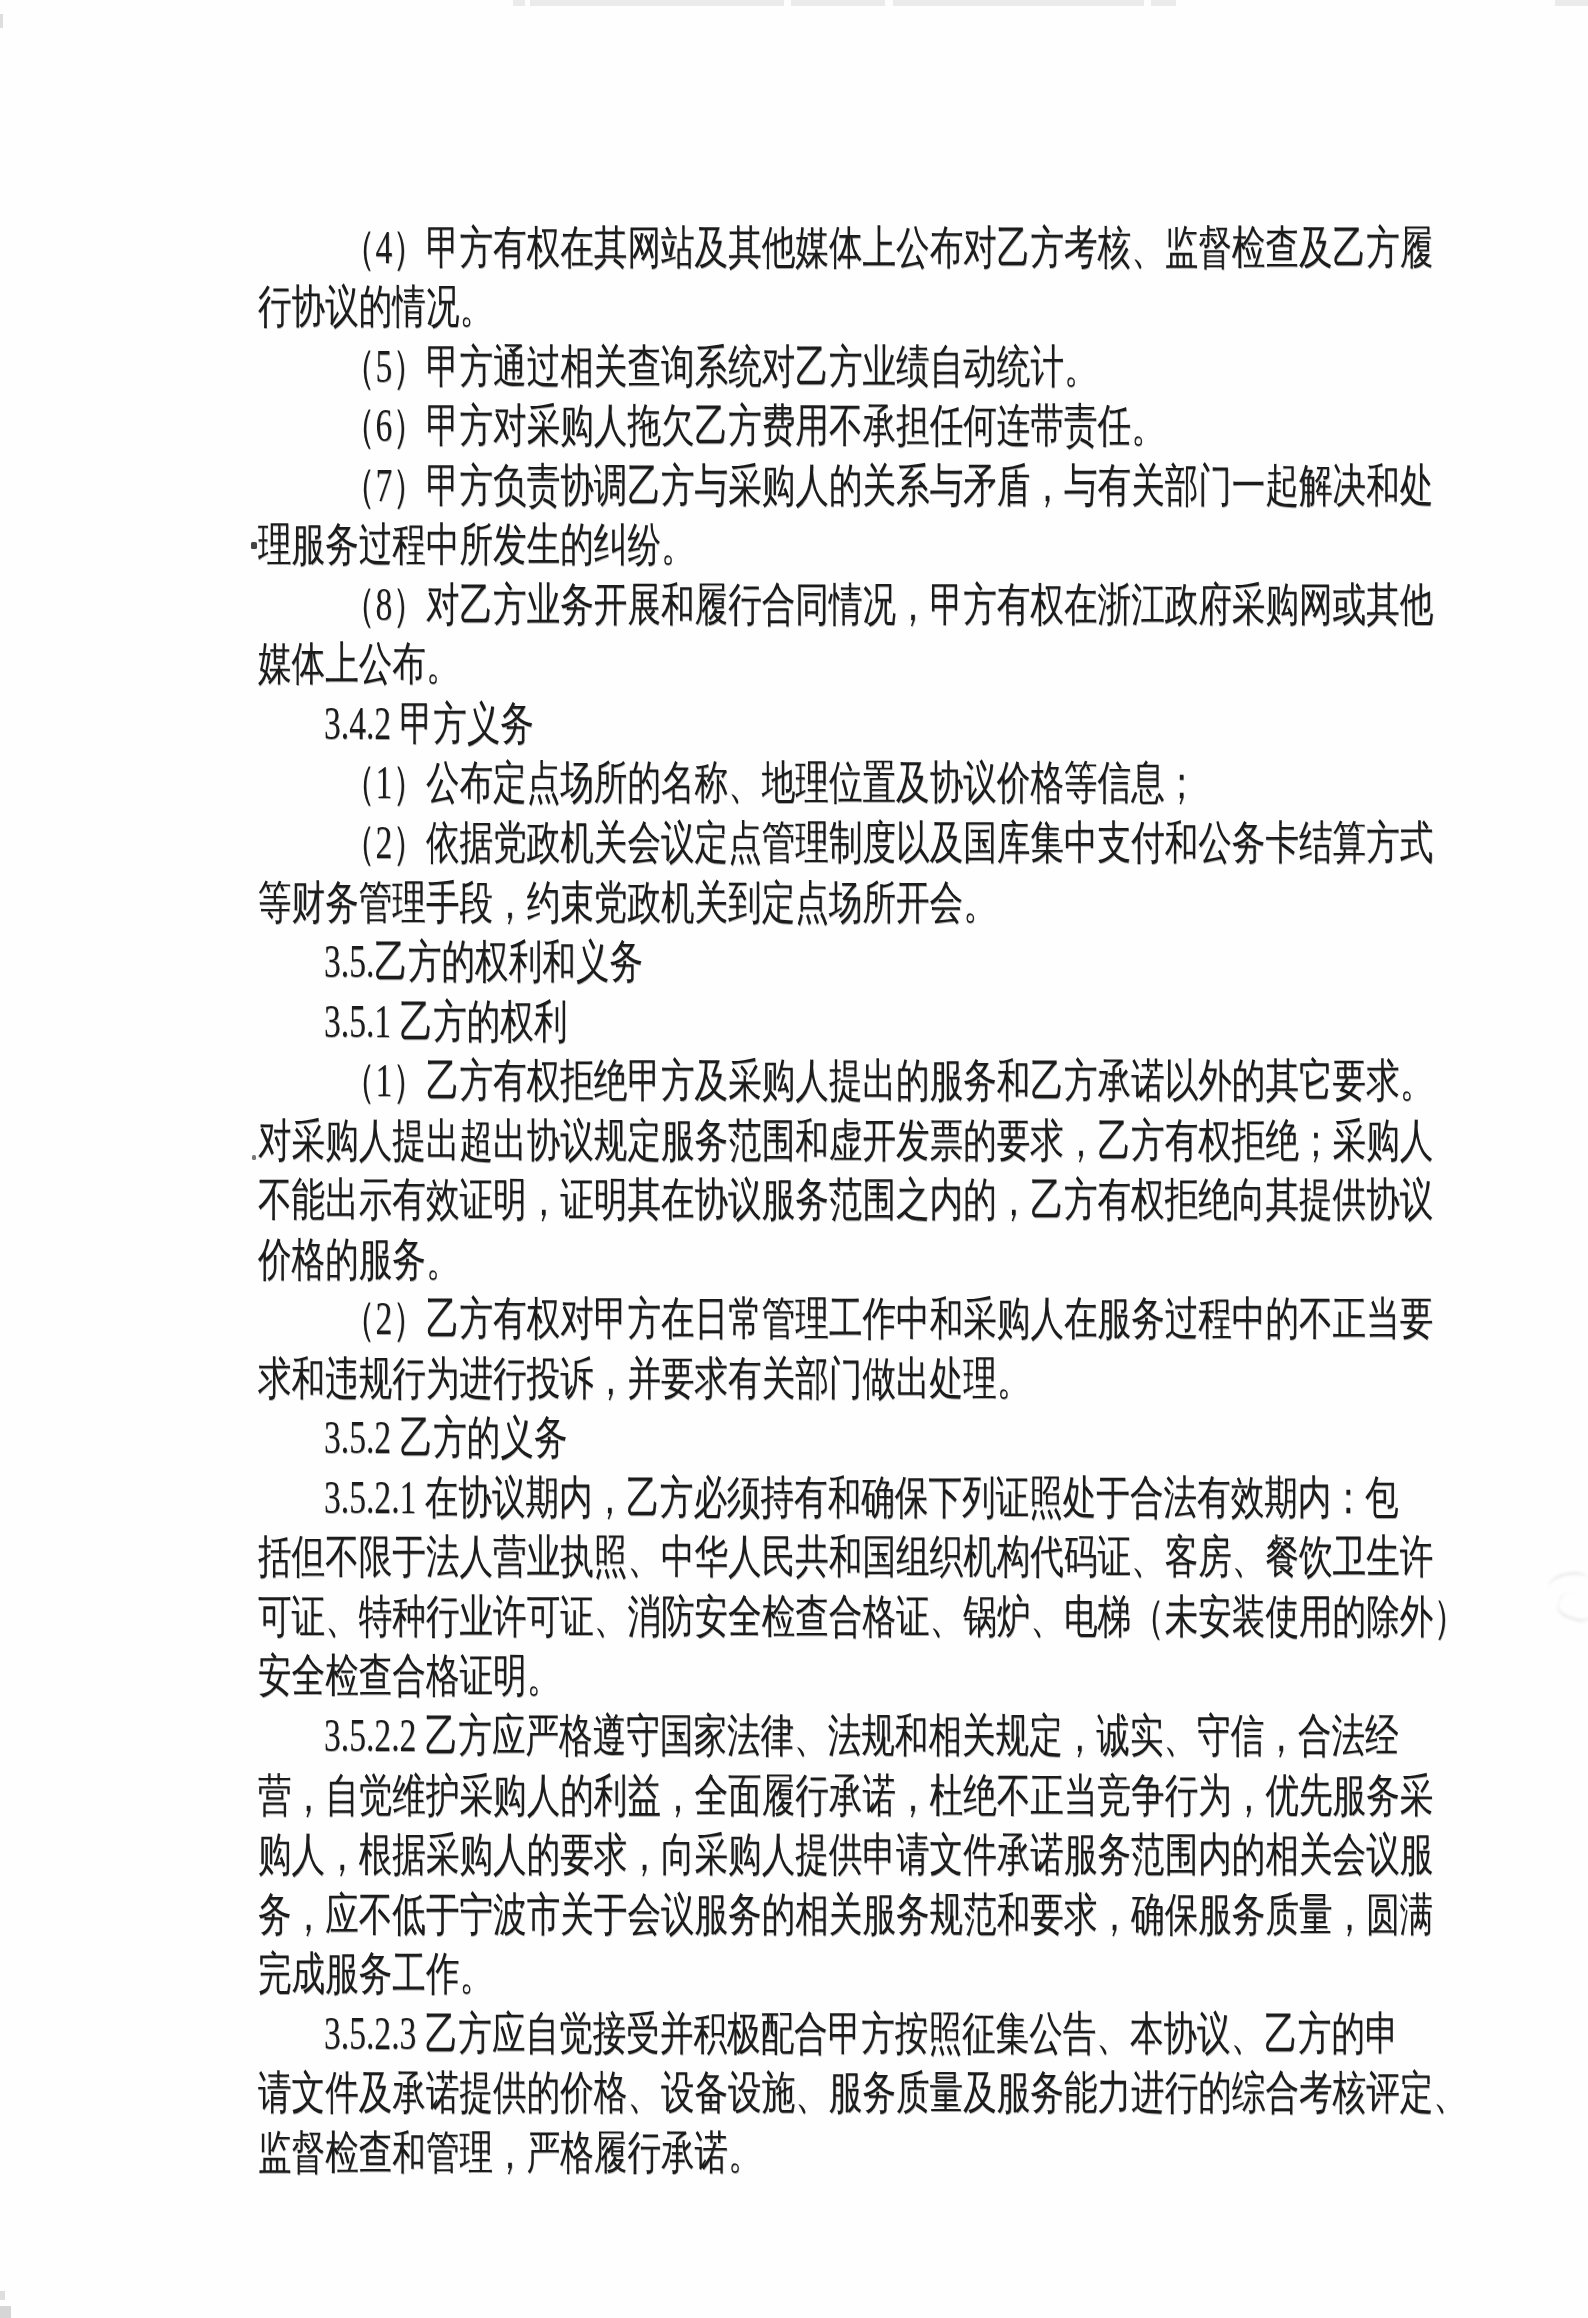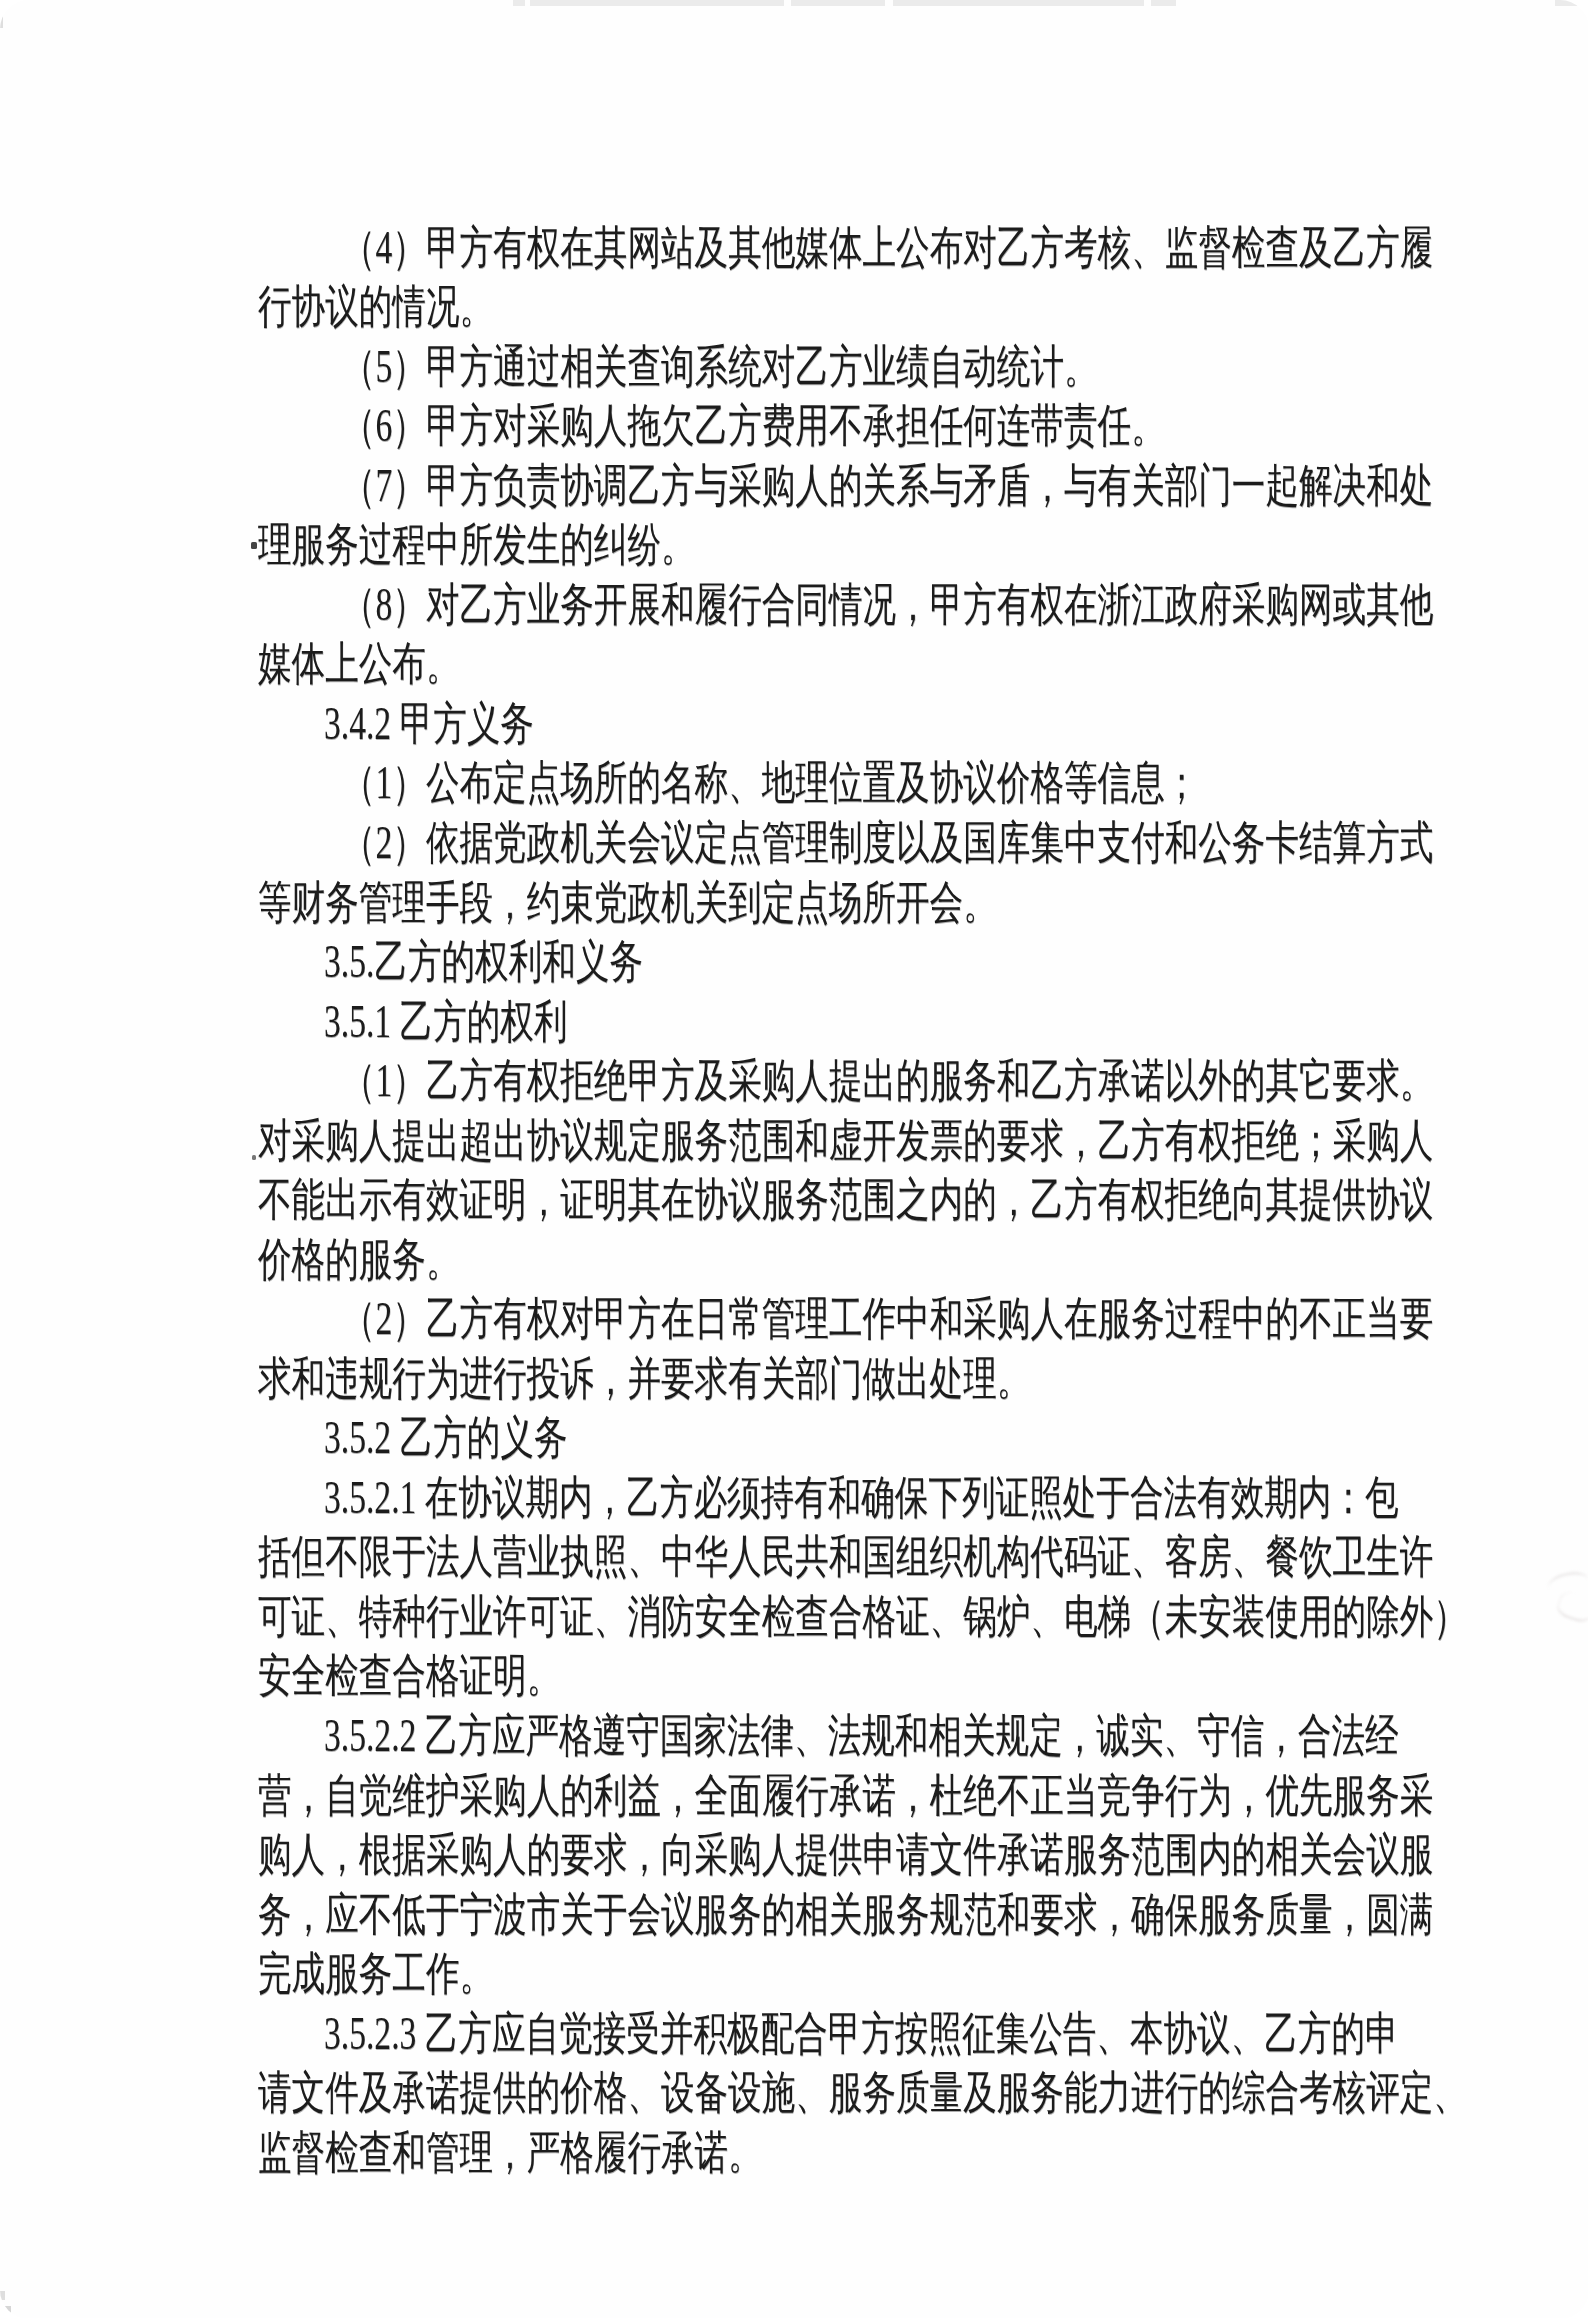--- a/index.html
+++ b/index.html
@@ -4,21 +4,20 @@
 <style>
   html,body{margin:0;padding:0;}
   body{background:#ffffff;}
   #page{
     position:relative;
     width:1589px;
     height:2319px;
     background:#fefefe;
     overflow:hidden;
     font-family:"Liberation Serif","DejaVu Serif",serif;
-    border-radius:29px;
   }
   
   .line{
     position:absolute;
     white-space:nowrap;
     font-size:46px;
     line-height:52px;
     color:#1c1c1c;
     transform:scaleX(0.73);
     transform-origin:0 0;

